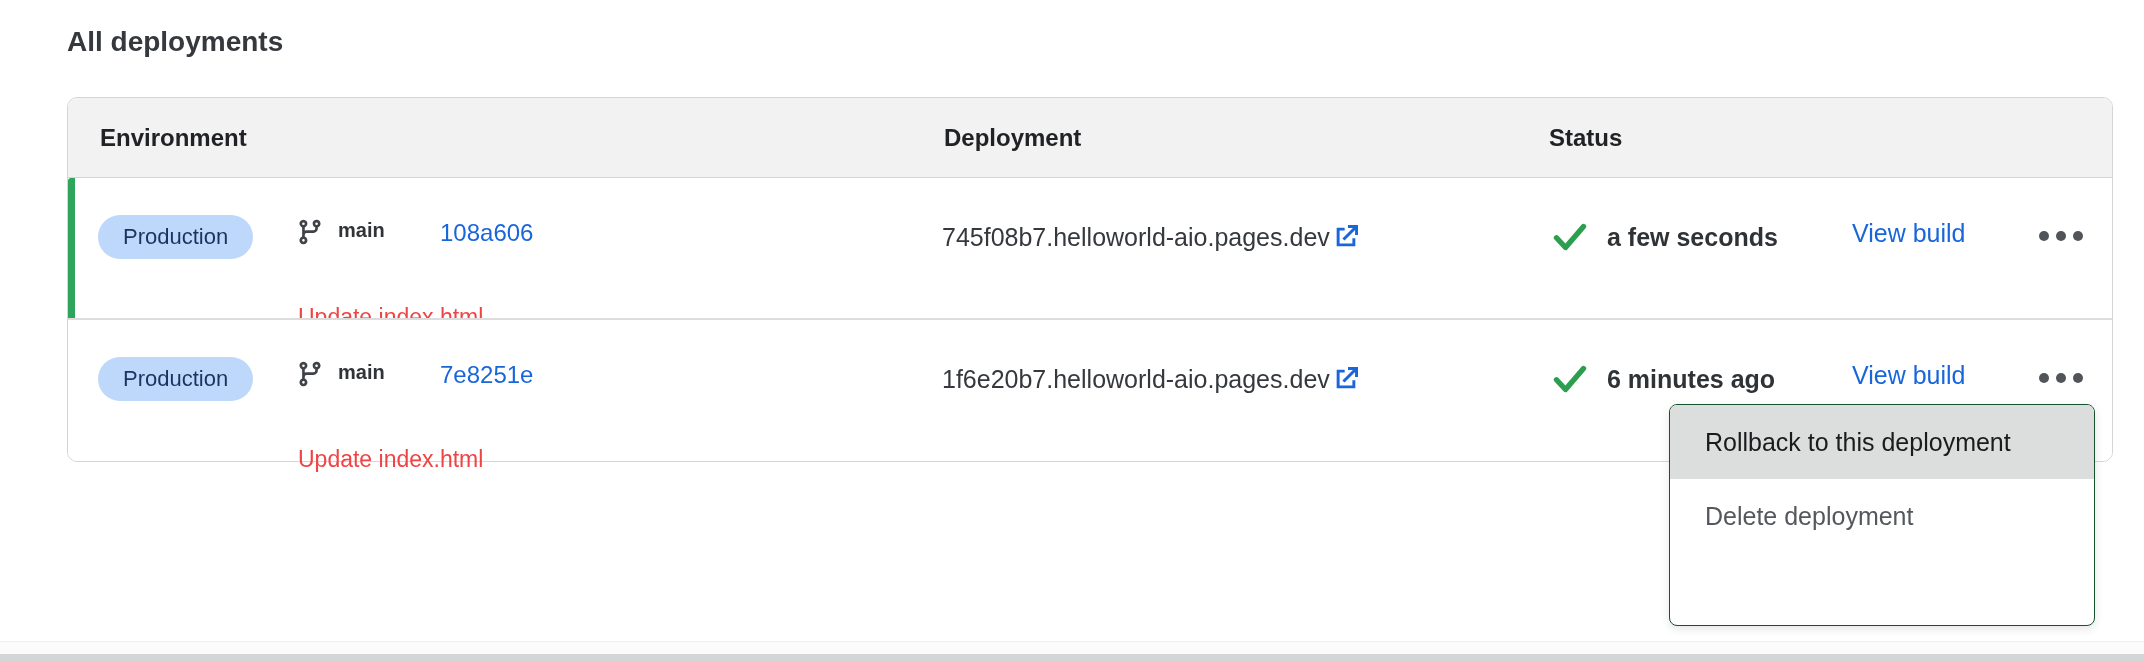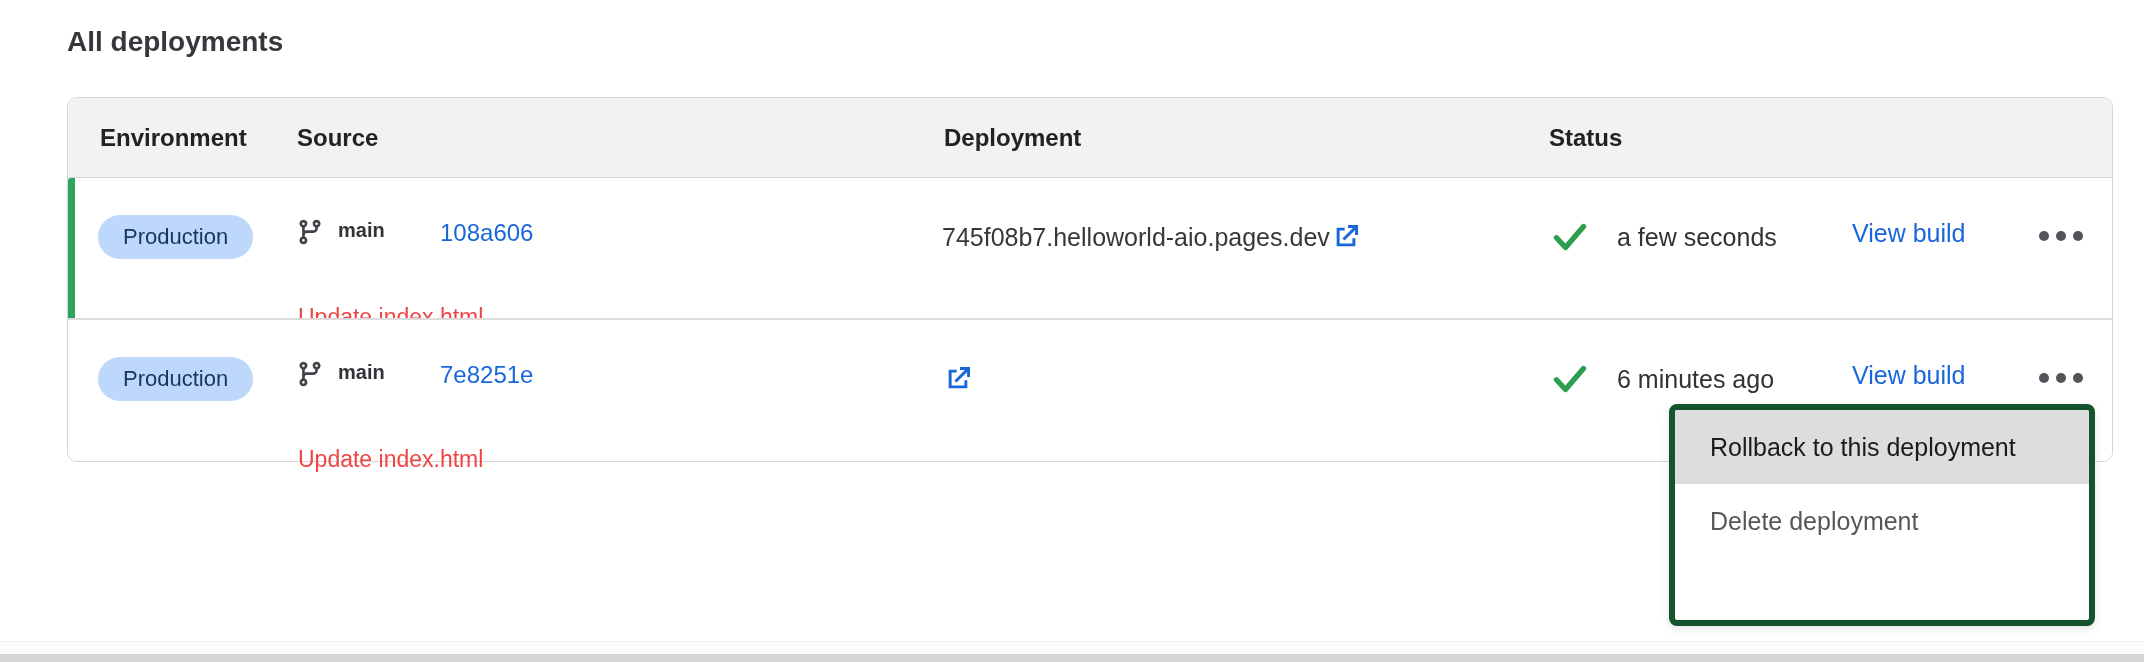--- a/index.html
+++ b/index.html
@@ -55,38 +55,38 @@
     font-size:23px; color:#ef4444; white-space:nowrap;margin-top:23px;
   }
   .dep-cell {
     position:absolute; left:874px; top:36px; height:46px;
     display:flex; align-items:center; 
   }
   .dep-url { font-size:25px; color:#35383c; white-space:nowrap; }
   .ext-icon { width:32px; height:32px; color:#1866da; cursor:pointer; flex:0 0 auto; }
   .status-cell {
     position:absolute; left:1484px; top:36px; height:46px;
-    display:flex; align-items:center; gap:29px;
+    display:flex; align-items:center; gap:19px;font-weight:bold;
   }
   .check-icon { width:36px; height:30px; color:#2d9e50; flex:0 0 auto; }
   .status-time { font-size:25px; color:#303336; white-space:nowrap; }
   .view-build-link {
     position:absolute; left:1784px; top:41px;
     font-size:25px; color:#1866da; text-decoration:none; cursor:pointer; white-space:nowrap;
   }
   .dots-btn {
     position:absolute; left:1953px; top:30px; width:80px; height:56px;
     display:flex; align-items:center; justify-content:center; gap:7px;
     background:none; border:none; cursor:pointer;
   }
   .dot { width:10px; height:10px; border-radius:50%; background:#515458; }
   
   .context-menu {
     position:absolute; left:1669px; top:404px; width:426px; height:222px;
-    background:#fff; border:6px solid #14532d; border-radius:8px;
+    background:#fff; border:1px solid #14532d; border-radius:8px;
     box-shadow:0 3px 10px rgba(0,0,0,0.10); overflow:hidden; z-index:10;
   }
   .menu-item {
     height:74px; line-height:74px; padding-left:35px;
     font-size:25px; color:#54585c; cursor:pointer; white-space:nowrap;
   }
   .menu-item.highlighted { background:#dcdddd; color:#191b1c; }
   
   .bottom-soft {
     position:absolute; left:0; top:641px; width:100%; height:13px;
@@ -99,21 +99,20 @@
 </style>
 </head>
 <body>
 
 <div class="page-title">All deployments</div>
 
 <div class="deploy-table">
 
   <div class="thead">
     <div class="th th-env">Environment</div>
-    <div class="th th-src">Source</div>
     <div class="th th-dep">Deployment</div>
     <div class="th th-sta">Status</div>
   </div>
 
   <div class="trow">
     <div class="current-bar"></div>
     <span class="env-badge">Production</span>
     <span class="branch-icon">
       <svg viewBox="0 0 16 16" width="28" height="28" fill="currentColor">
           <path d="M9.5 3.25a2.25 2.25 0 1 1 3 2.122V6A2.5 2.5 0 0 1 10 8.5H6a1 1 0 0 0-1 1v1.128a2.251 2.251 0 1 1-1.5 0V5.372a2.25 2.25 0 1 1 1.5 0v1.836A2.493 2.493 0 0 1 6 7h4a1 1 0 0 0 1-1v-.628A2.25 2.25 0 0 1 9.5 3.25Zm-6 0a.75.75 0 1 0 1.5 0 .75.75 0 0 0-1.5 0Zm8.25-.75a.75.75 0 1 0 0 1.5.75.75 0 0 0 0-1.5ZM4.25 12a.75.75 0 1 0 0 1.5.75.75 0 0 0 0-1.5Z"></path>
@@ -151,20 +150,21 @@
     <span class="env-badge">Production</span>
     <span class="branch-icon">
       <svg viewBox="0 0 16 16" width="28" height="28" fill="currentColor">
           <path d="M9.5 3.25a2.25 2.25 0 1 1 3 2.122V6A2.5 2.5 0 0 1 10 8.5H6a1 1 0 0 0-1 1v1.128a2.251 2.251 0 1 1-1.5 0V5.372a2.25 2.25 0 1 1 1.5 0v1.836A2.493 2.493 0 0 1 6 7h4a1 1 0 0 0 1-1v-.628A2.25 2.25 0 0 1 9.5 3.25Zm-6 0a.75.75 0 1 0 1.5 0 .75.75 0 0 0-1.5 0Zm8.25-.75a.75.75 0 1 0 0 1.5.75.75 0 0 0 0-1.5ZM4.25 12a.75.75 0 1 0 0 1.5.75.75 0 0 0 0-1.5Z"></path>
         </svg>
     </span>
     <span class="branch-name">main</span>
     <a class="commit-link">7e8251e</a>
     <span class="commit-msg">Update index.html</span>
     <div class="dep-cell">
+      <span class="dep-url">1f6e20b7.helloworld-aio.pages.dev</span>
       <span class="ext-icon">
         <svg viewBox="0 0 24 24" width="32" height="32" fill="currentColor">
             <path d="M5 5h6v2.2H7.2v9.6h9.6V13H19v6H5z"></path>
             <path d="M13.5 3H21v7.5h-2.2V6.8l-7.9 7.9-1.6-1.6 7.9-7.9h-3.7z"></path>
           </svg>
       </span>
     </div>
     <div class="status-cell">
       <span class="check-icon">
         <svg viewBox="0 0 24 20" width="36" height="30" fill="none" stroke="currentColor" stroke-width="3.6" stroke-linecap="round" stroke-linejoin="round">

